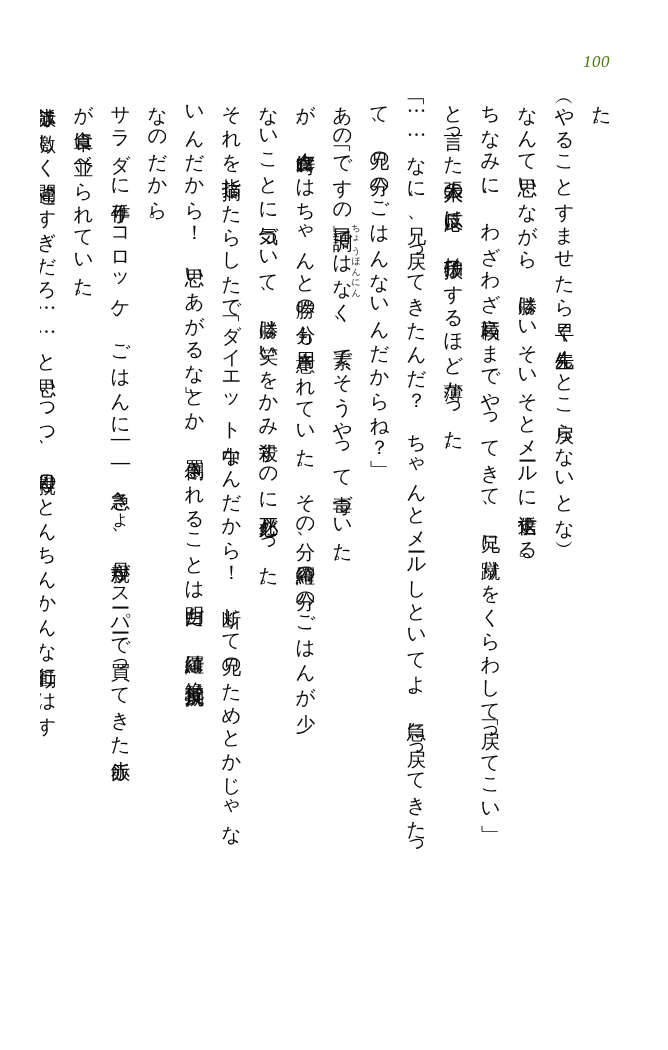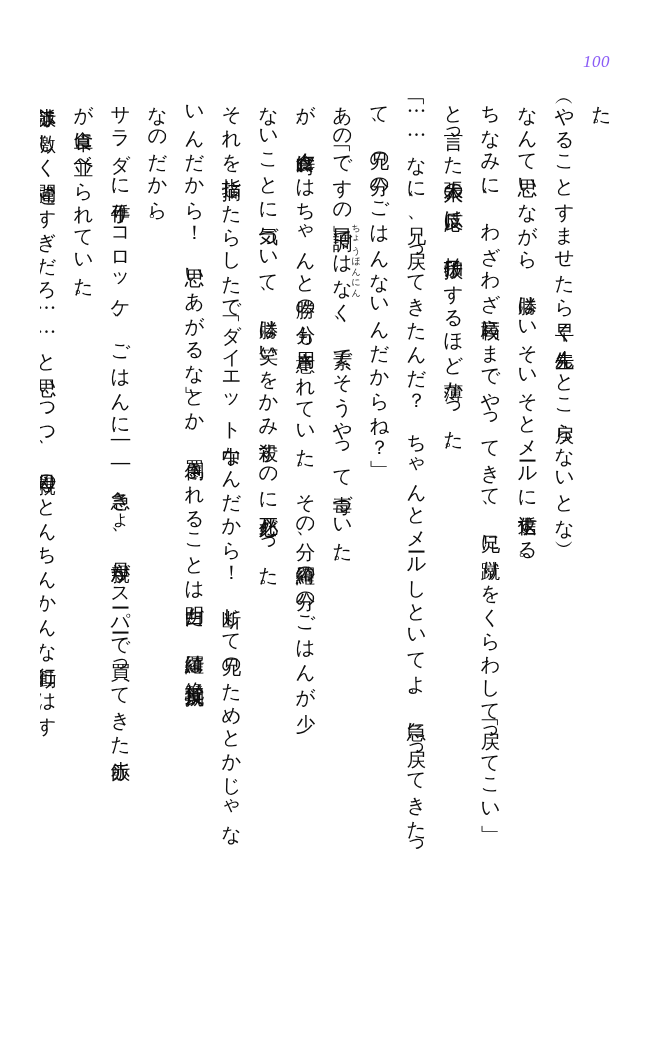--- a/index.html
+++ b/index.html
@@ -21,21 +21,21 @@
     background: #ffffff;
     box-sizing: border-box;
   }
   .page-number {
     position: absolute;
     top: 52px;
     right: 58px;
     font-family: "Liberation Serif", "DejaVu Serif", serif;
     font-size: 17px;
     font-style: italic;
-    color: #8b5cf6;
+    color: #4d7c0f;
     letter-spacing: 0.5px;
   }
   .body-text {
     position: absolute;
     top: 92px;
     right: 48px;
     left: 40px;
     height: 920px;
     writing-mode: vertical-rl;
     text-orientation: upright;

